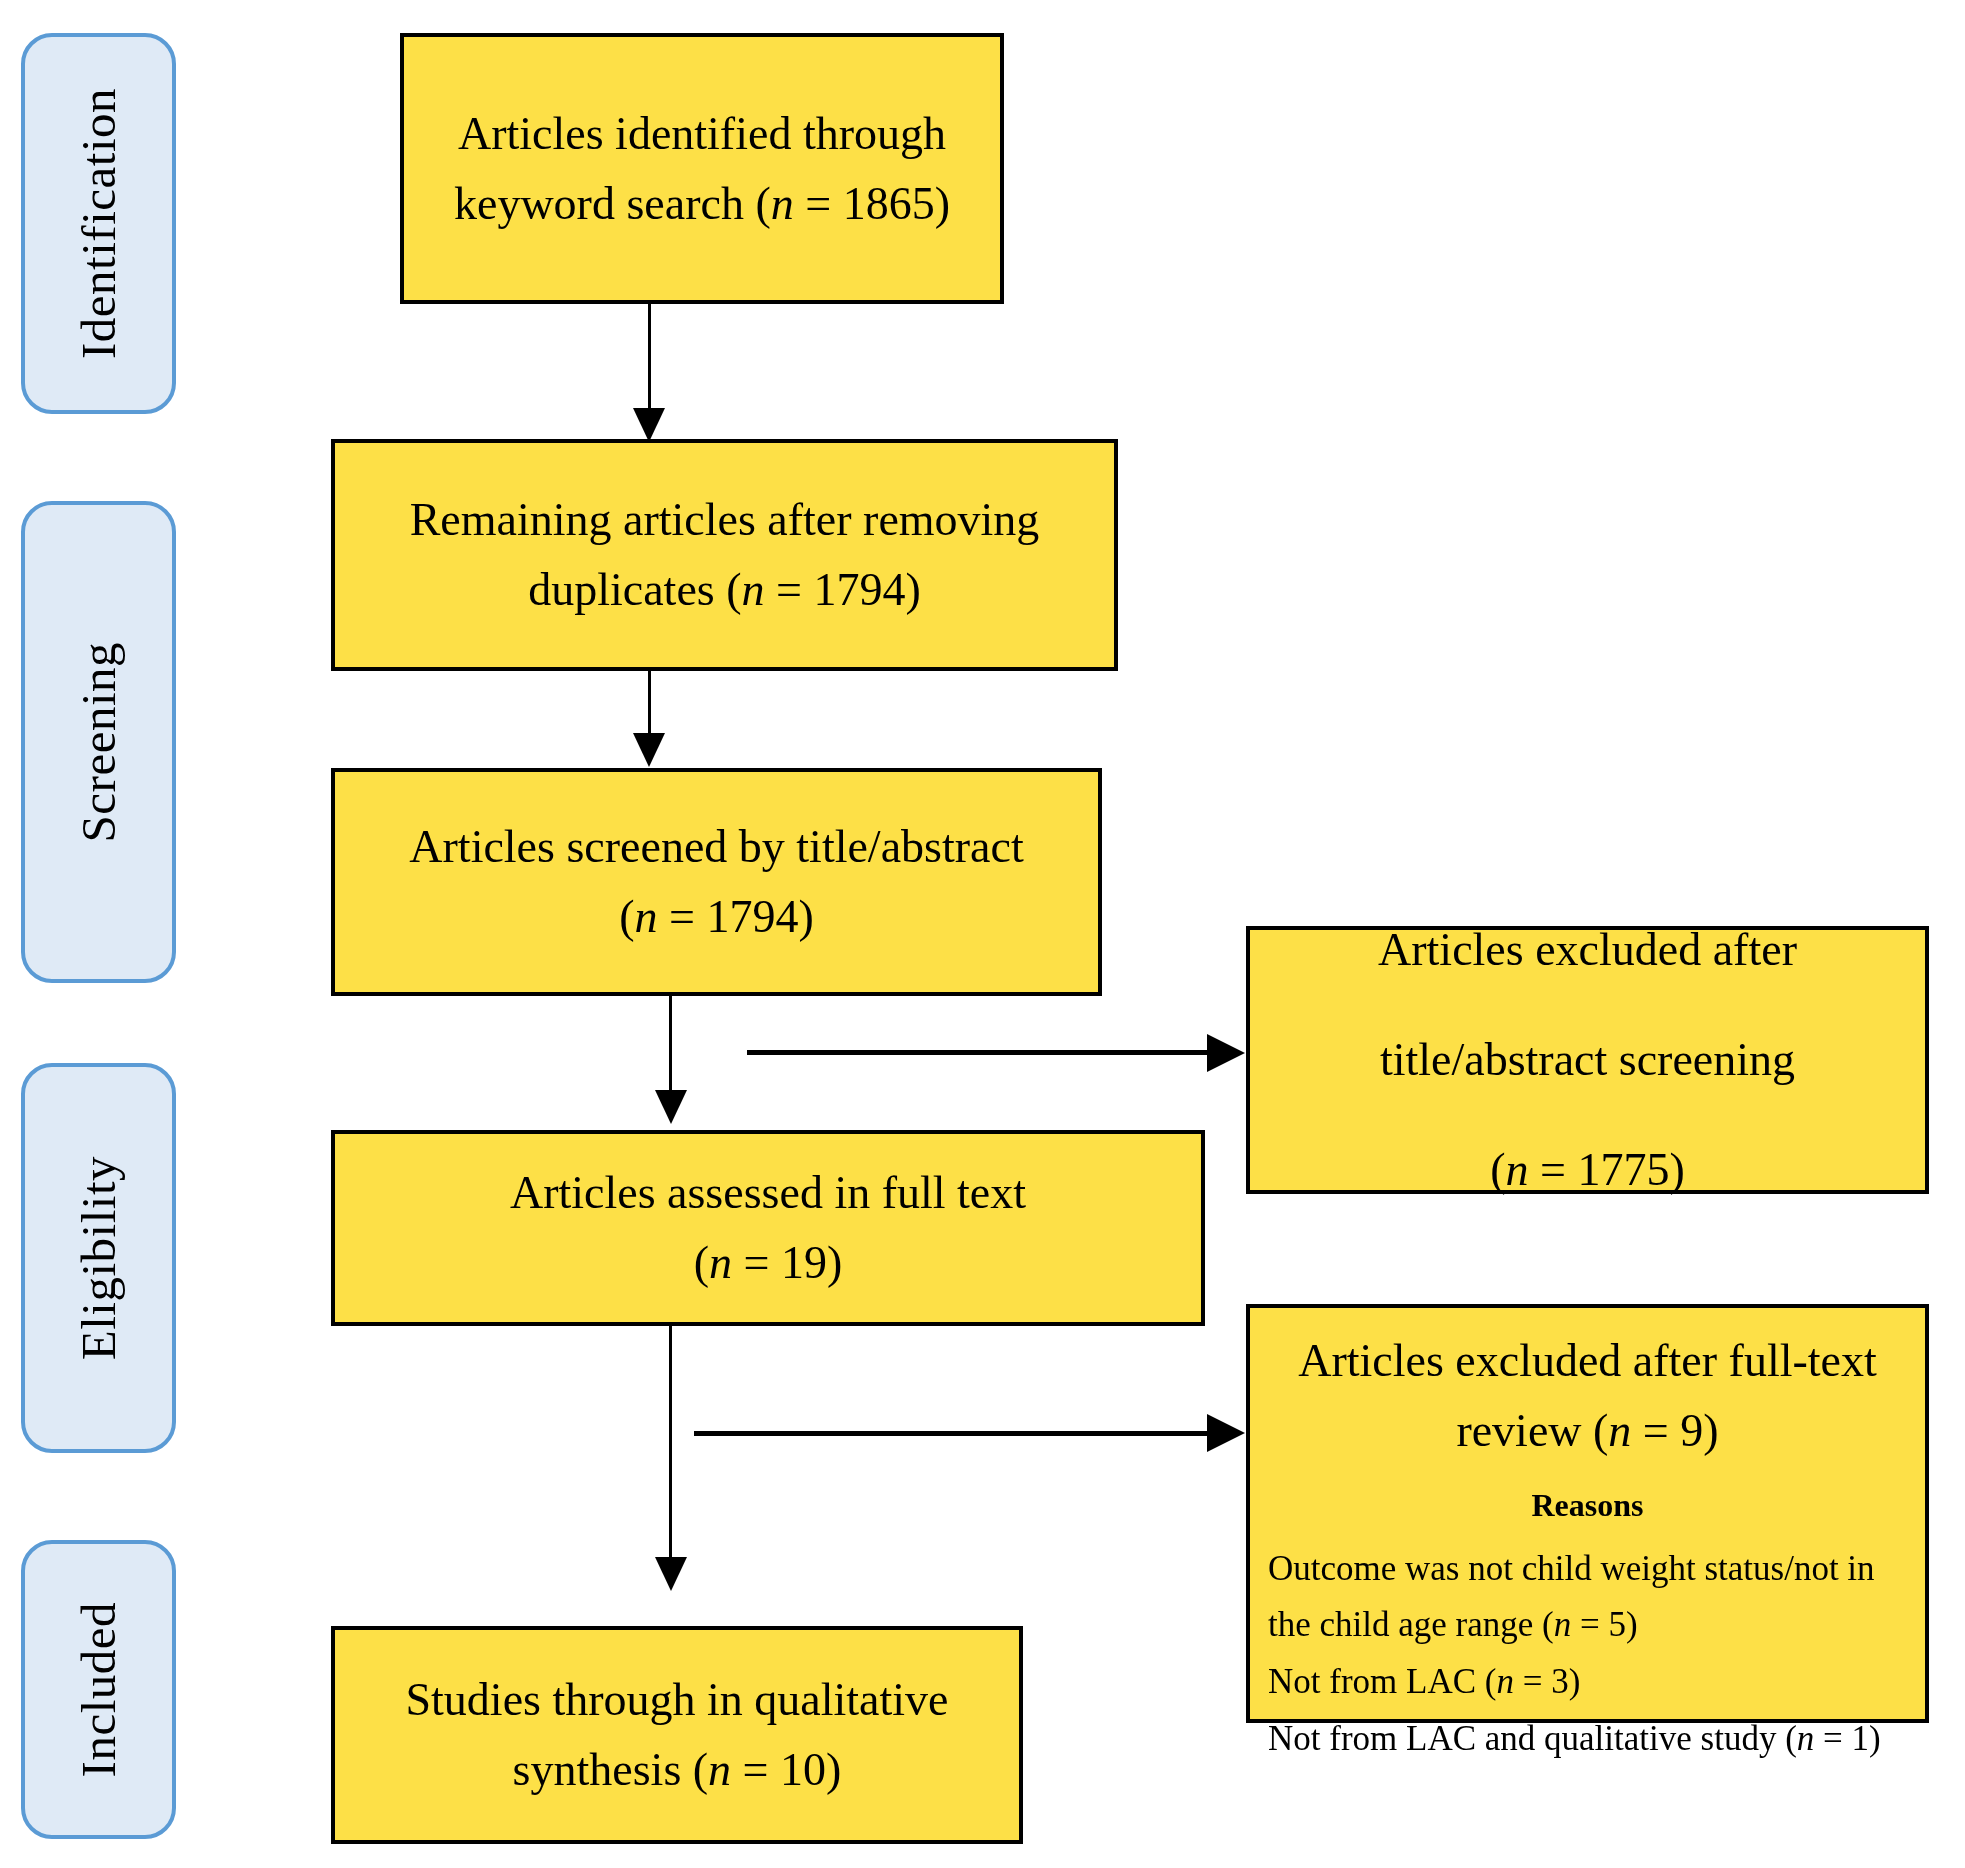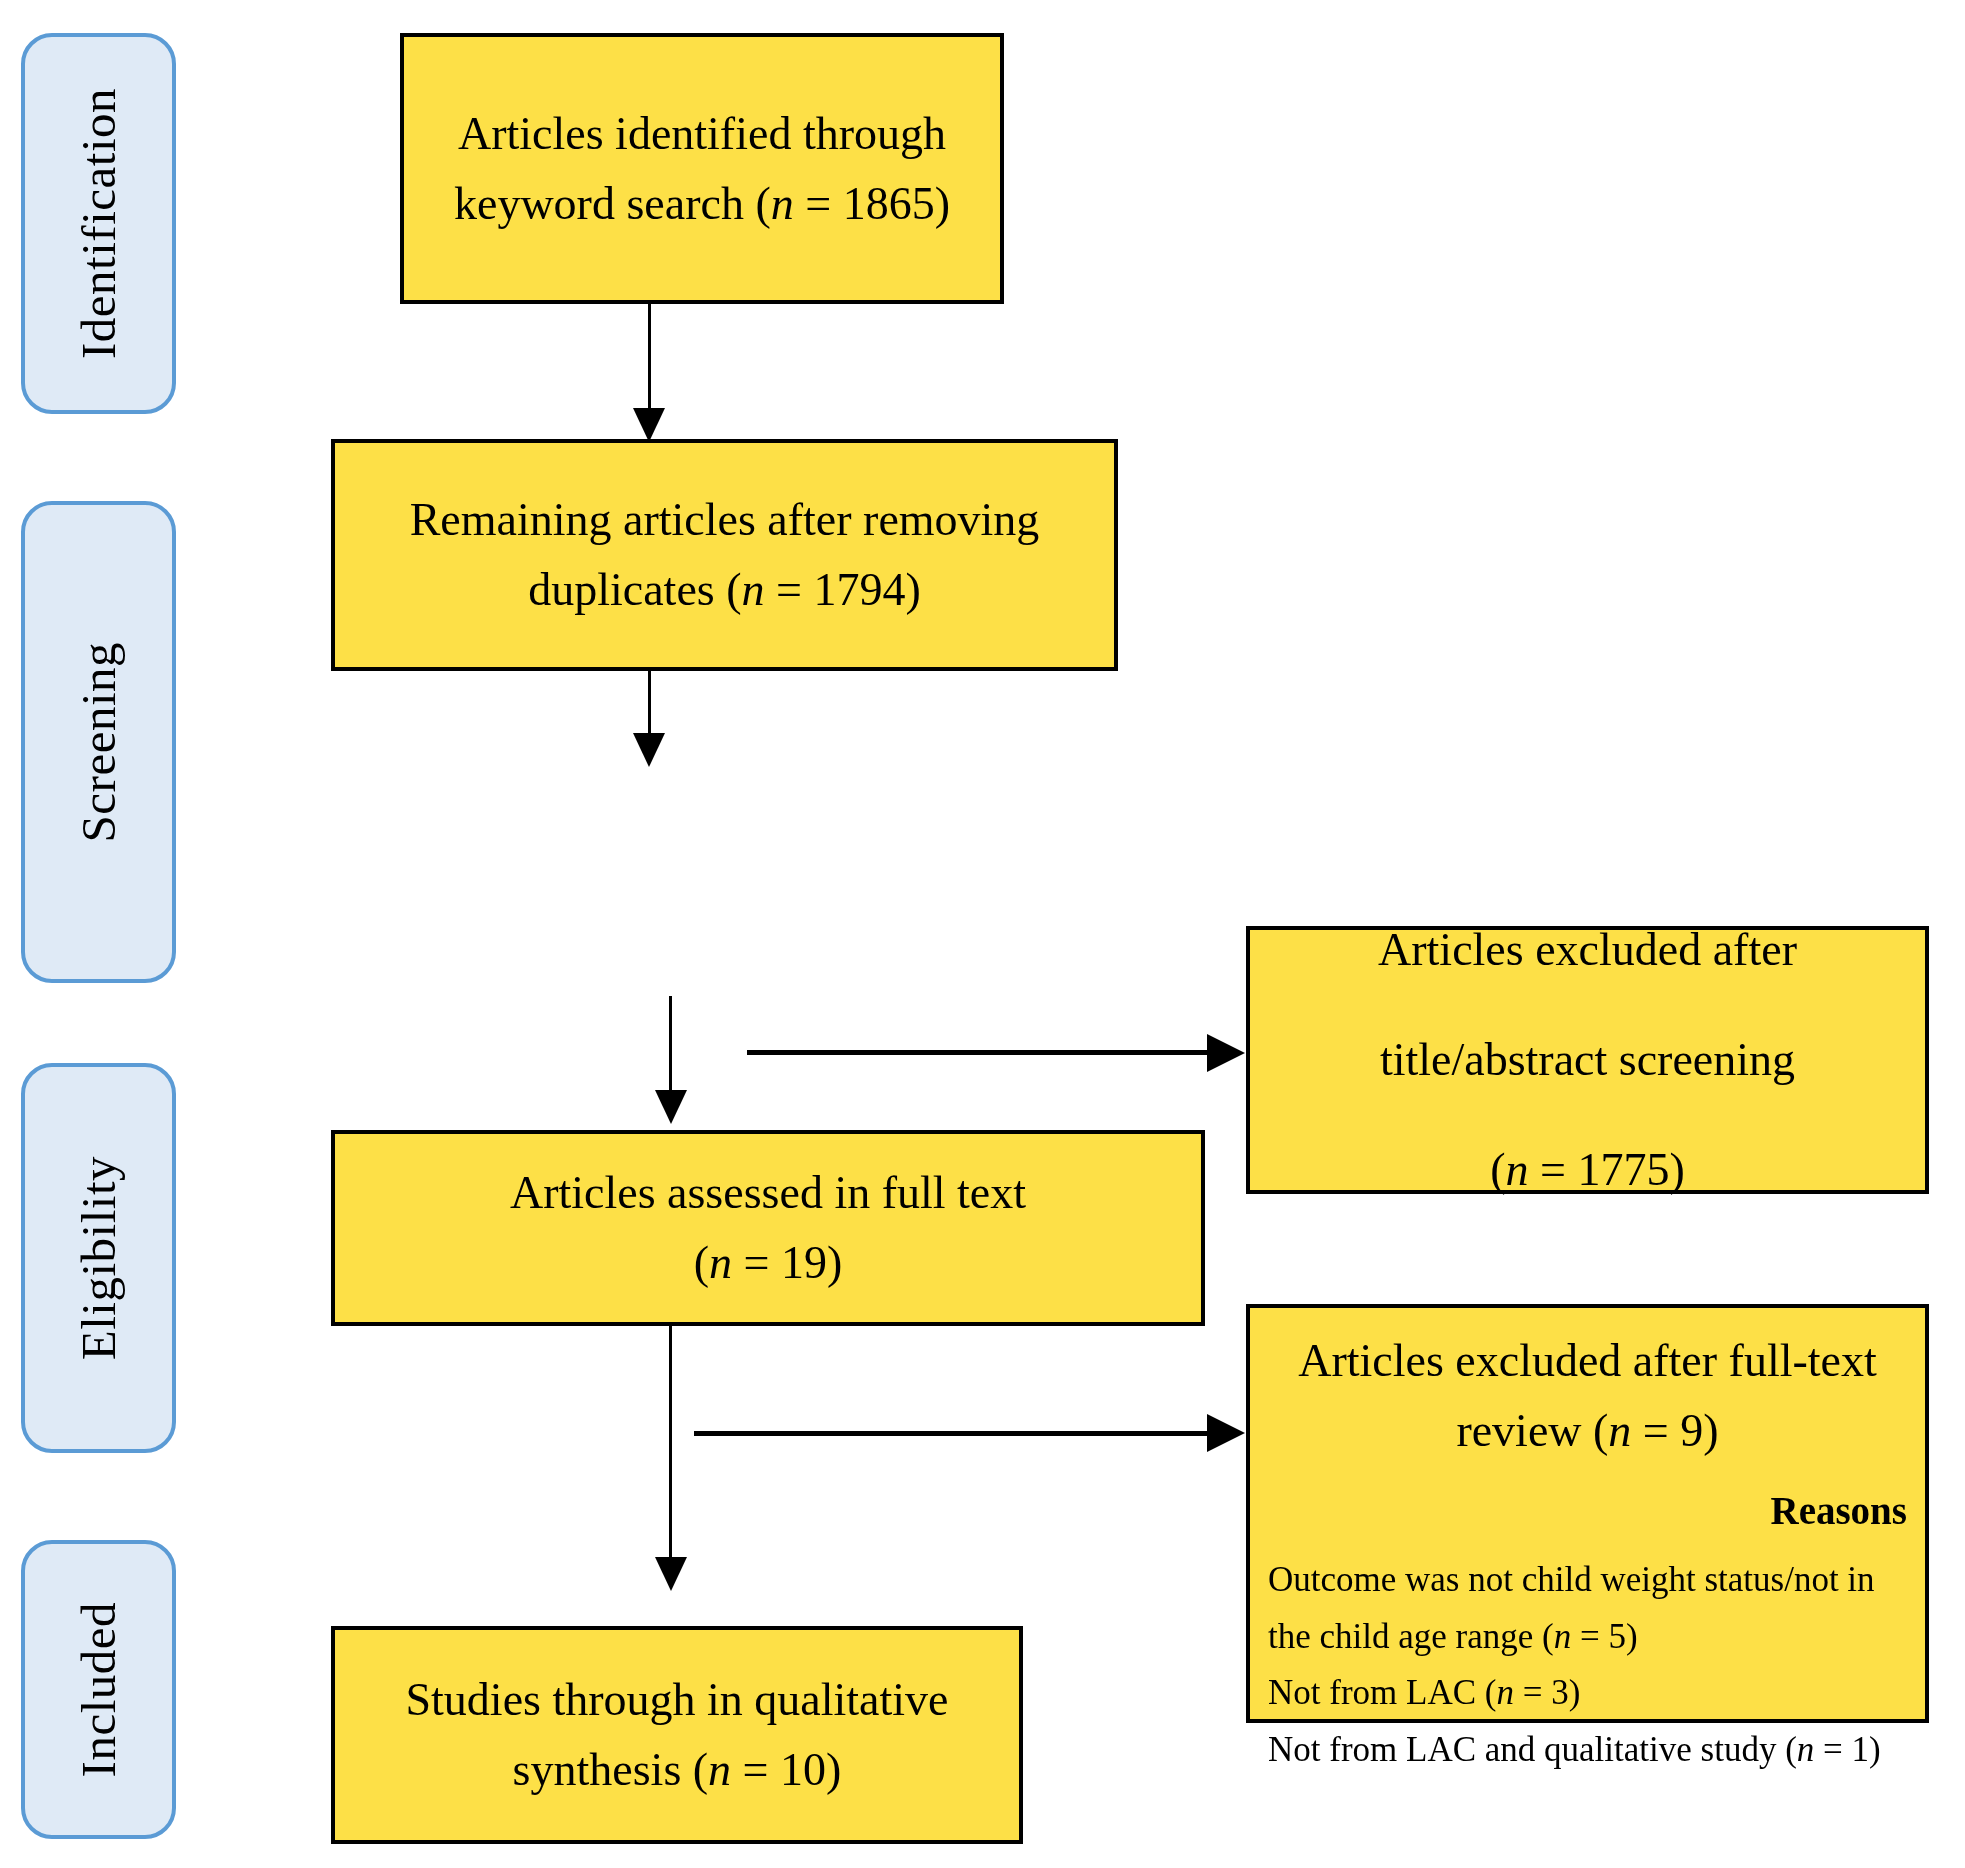--- a/index.html
+++ b/index.html
@@ -41,25 +41,25 @@
   }
   .fbox .line{
     font-size:46px;
     line-height:1.52;
     white-space:nowrap;
   }
   .fbox.wrapline .line{white-space:normal;}
 
   
   .reasons-title{
-    font-size:39px;
+    font-size:32px;
     font-weight:bold;
     line-height:1.6;
     margin-top:13.8px;
-    text-align:right;
+    text-align:center;
     width:100%;
   }
   .reasons-list{
     width:100%;
     margin-top:10px;
   }
   .reason{
     font-size:35px;
     line-height:1.62;
     text-align:left;
@@ -118,20 +118,26 @@
   <div class="fbox" style="left:331px;top:439px;width:787px;height:232px;">
     <div class="line">Remaining articles after removing</div>
     <div class="line">
       <span>duplicates (</span><i class="nvar">n</i><span> = 1794)</span>
     </div>
   </div>
 
   <div class="vline" style="left:648px;top:671px;width:3.2px;height:65px;"></div>
   <div class="arrow-down" style="left:633px;top:733px;"></div>
 
+  <div class="fbox" style="left:331px;top:768px;width:771px;height:228px;">
+    <div class="line">Articles screened by title/abstract</div>
+    <div class="line">
+      <span>(</span><i class="nvar">n</i><span> = 1794)</span>
+    </div>
+  </div>
 
   <div class="vline" style="left:669px;top:996px;width:3.2px;height:95px;"></div>
   <div class="arrow-down" style="left:655px;top:1090px;"></div>
 
   <div class="hline" style="left:747px;top:1050px;width:462px;height:4.8px;"></div>
   <div class="arrow-right" style="left:1207px;top:1034px;"></div>
 
   <div class="fbox" style="left:331px;top:1130px;width:874px;height:196px;">
     <div class="line">Articles assessed in full text</div>
     <div class="line">

